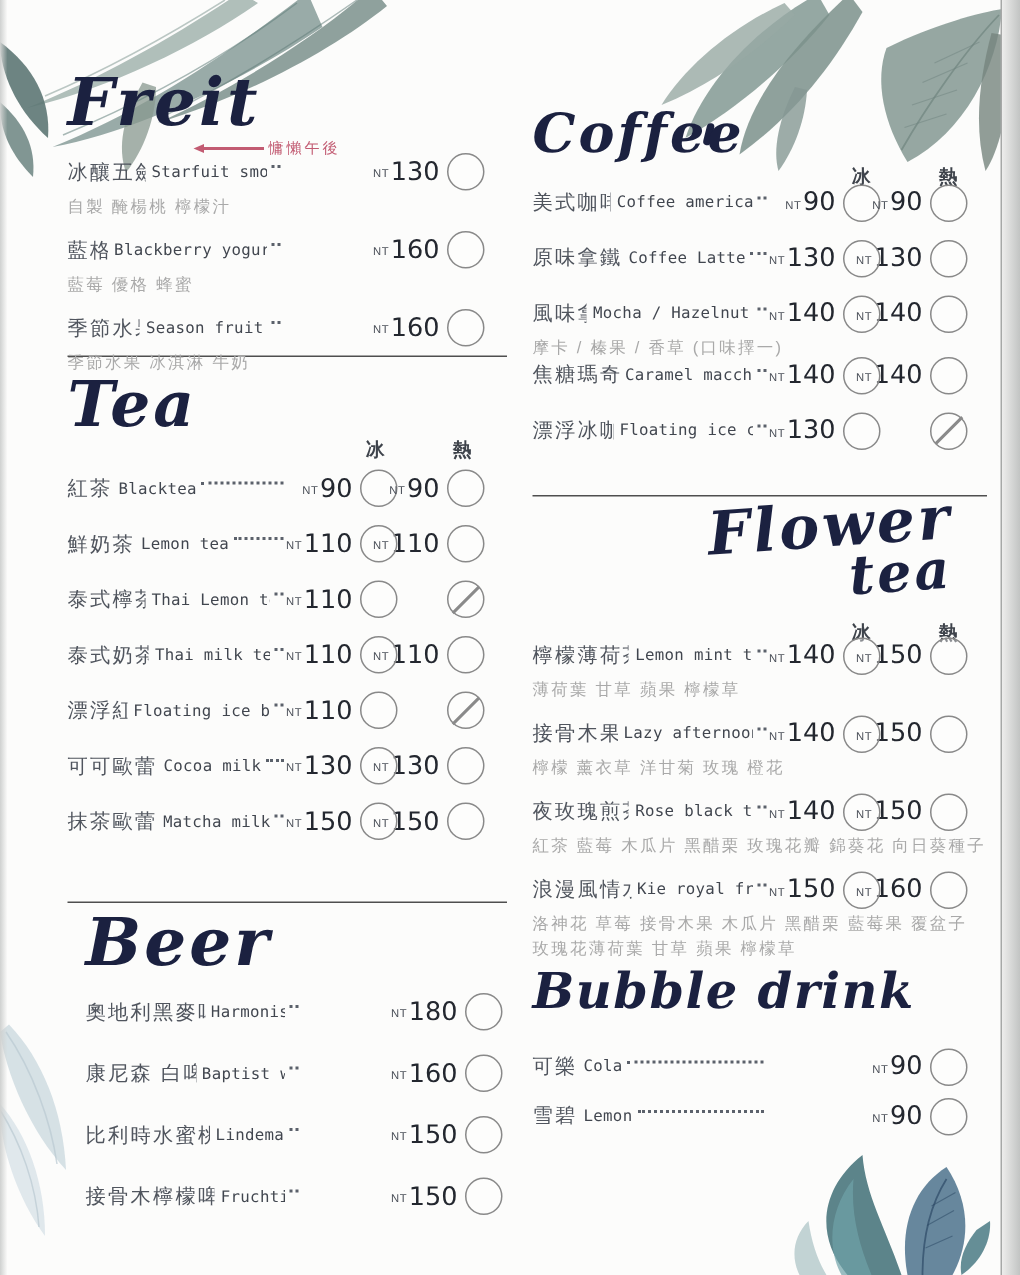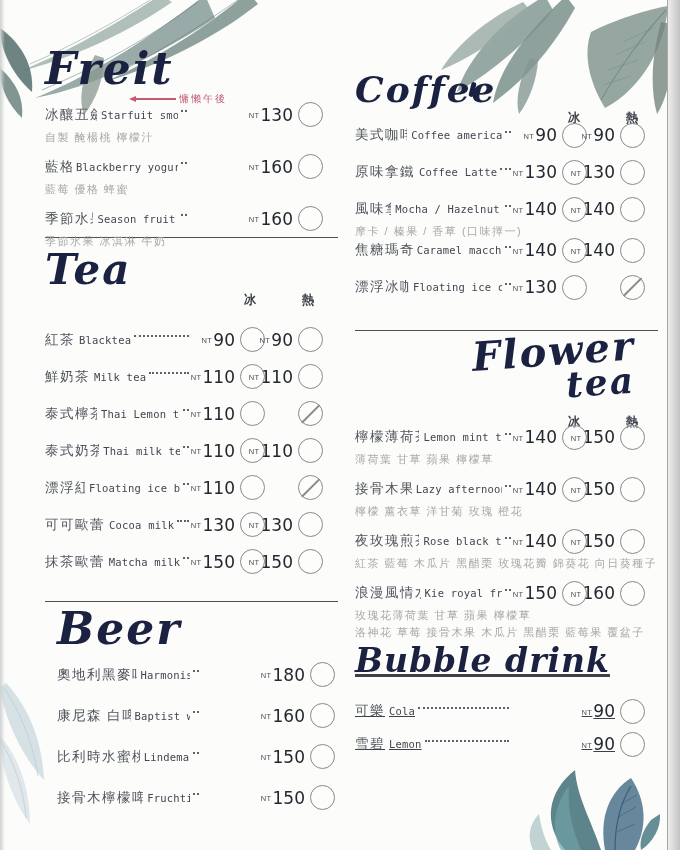--- a/index.html
+++ b/index.html
@@ -11,21 +11,21 @@
         background:linear-gradient(to right,#ededec,#c2c4c3);border-left:1px solid #a6a8a7;}
   .edge-left{position:absolute;left:0;top:0;width:5px;height:100%;
         background:linear-gradient(to right,#cfd1d0,rgba(250,250,250,0));}
   
   .sec{position:absolute;}
   .sec-fruit{left:45px;top:48px;width:278px;}
   .sec-tea{left:45px;top:250px;width:278px;}
   .sec-beer{left:57px;top:608px;width:278px;}
   .sec-coffee{left:355px;top:72px;width:290px;}
   .sec-flower{left:355px;top:336px;width:290px;}
-  .sec-bubble{left:355px;top:645px;width:290px;text-decoration:underline;}
+  .sec-bubble{left:355px;top:645px;width:290px;}
   h2.title{margin:0;font-family:"DejaVu Serif",serif;font-style:italic;font-weight:bold;
         color:#1b2140;line-height:.95;letter-spacing:2px;}
   .sec-fruit h2.title{font-size:44px;}
   .sec-tea h2.title{font-size:42px;}
   .sec-beer h2.title{font-size:44px;}
   .sec-coffee h2.title{font-size:36px;}
   .sec-bubble h2.title{font-size:33px;letter-spacing:1px;}
   .flower-titles{transform:rotate(-4deg);}
   .sec-flower h2.title{font-size:40px;margin-left:118px;}
   .sec-flower h2.t2{font-size:36px;margin-left:210px;margin-top:-2px;}
@@ -35,21 +35,21 @@
         font-weight:bold;color:#3e434b;letter-spacing:0;}
   .sec-tea .iceheat{top:42px;}
   .sec-tea .iceheat .ice{left:191px;} .sec-tea .iceheat .hot{left:249px;}
   .sec-coffee .iceheat{top:38px;}
   .sec-coffee .iceheat .ice{left:205px;} .sec-coffee .iceheat .hot{left:263px;}
   .sec-flower .iceheat{top:78px;}
   .sec-flower .iceheat .ice{left:205px;} .sec-flower .iceheat .hot{left:263px;}
   
   .items{position:relative;}
   .sec-fruit .items{margin-top:12px;}
-  .sec-tea .items{margin-top:37px;}
+  .sec-tea .items{margin-top:23px;}
   .sec-beer .items{margin-top:12px;}
   .sec-coffee .items{margin-top:16px;}
   .sec-flower .items{margin-top:18px;}
   .sec-bubble .items{margin-top:22px;}
   .item{margin-bottom:11px;}
   .sec-fruit .item{margin-bottom:9px;}
   .sec-beer .item{margin-bottom:15px;}
   .sec-flower .item{margin-bottom:9px;}
   .sec-bubble .item{margin-bottom:7px;}
   .sec-coffee .item.has-sub{margin-bottom:-2px;}
@@ -206,21 +206,21 @@
             <span class="pg pg-hot">
               <span class="nt">NT</span>
               <span class="num">90</span>
               <span class="circle"></span>
             </span>
           </div>
         </div>
         <div class="item">
           <div class="row">
             <span class="zh">鮮奶茶</span>
-            <span class="en">Milk tea</span>
+            <span class="en">Lemon tea</span>
             <span class="leader"></span>
             <span class="pg pg-ice">
               <span class="nt">NT</span>
               <span class="num">110</span>
               <span class="circle"></span>
             </span>
             <span class="pg pg-hot">
               <span class="nt">NT</span>
               <span class="num">110</span>
               <span class="circle"></span>
@@ -538,22 +538,22 @@
               <span class="nt">NT</span>
               <span class="num">150</span>
               <span class="circle"></span>
             </span>
             <span class="pg pg-hot">
               <span class="nt">NT</span>
               <span class="num">160</span>
               <span class="circle"></span>
             </span>
           </div>
+          <div class="sub">洛神花 草莓 接骨木果 木瓜片 黑醋栗 藍莓果 覆盆子</div>
           <div class="sub">玫瑰花薄荷葉 甘草 蘋果 檸檬草</div>
-          <div class="sub">洛神花 草莓 接骨木果 木瓜片 黑醋栗 藍莓果 覆盆子</div>
         </div>
       </div>
   </section>
 
   <section class="sec sec-bubble">
     <h2 class="title">Bubble drink</h2>
     <div class="items">
         <div class="item">
           <div class="row">
             <span class="zh">可樂</span>

